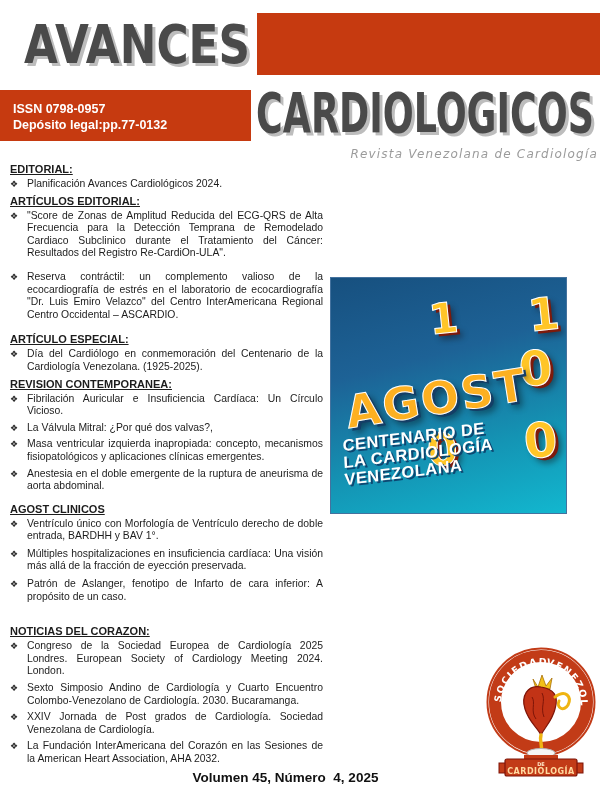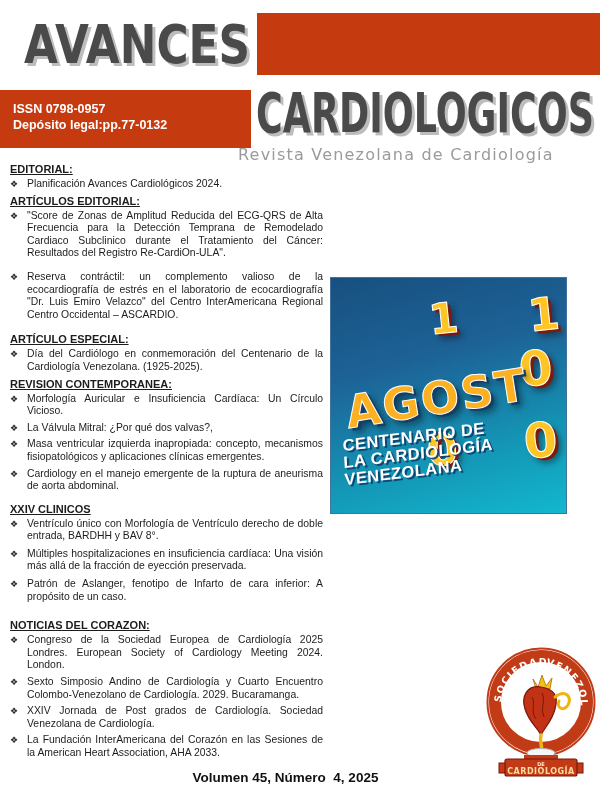--- a/index.html
+++ b/index.html
@@ -4,43 +4,43 @@
 <style>
   * { margin:0; padding:0; box-sizing:border-box; }
   html,body { width:600px; height:800px; background:#ffffff; overflow:hidden;
               font-family:"Liberation Sans", sans-serif; }
   .page { position:relative; width:600px; height:800px; background:#fff; }
 
   
   .red-block-top { position:absolute; left:257px; top:13px; width:343px; height:62px;
                    background:var(--accent,#c63a10); }
   .avances-svg { position:absolute; left:16px; top:6px; }
-  .issn-box { position:absolute; left:0; top:90px; width:251px; height:58px;
+  .issn-box { position:absolute; left:0; top:90px; width:251px; height:51px;
               background:var(--accent,#c63a10); color:#fff; font-weight:bold;
               font-size:12.5px; line-height:16px; padding:11px 16px 0 13px; }
   .cardio-svg { position:absolute; left:252px; top:72px; }
-  .subtitle { position:absolute; left:238px; top:148px; width:360px; text-align:left;
-              color:#9b9b9b; font-size:16px; line-height:13.5px; letter-spacing:1.2px;
-              font-family:"DejaVu Sans", sans-serif; }
+  .subtitle { position:absolute; left:238px; top:148px; width:360px; text-align:right;
+              color:#9b9b9b; font-size:12px; line-height:13.5px; letter-spacing:1.2px;
+              font-family:"DejaVu Sans", sans-serif;font-style:italic; }
 
   
   .toc { position:absolute; left:10px; top:162px; width:313px; color:#1c1c1c; }
   .toc-heading { font-size:11px; font-weight:bold; text-decoration:underline;
                  line-height:14px; margin-bottom:2px; }
   .toc-item { display:grid; grid-template-columns:17px 1fr; margin-bottom:3px;
               font-size:10.4px; line-height:12.6px; }
   .toc-text { text-align:justify; }
   .bullet { font-size:9px; line-height:12.6px; color:#2a2a2a; }
   .toc-section { margin-bottom:9px; }
   .toc-section:nth-of-type(1){ margin-bottom:0; }
   .toc-section:nth-of-type(2) .toc-item{ margin-bottom:11px; }
   .toc-section:nth-of-type(3){ margin-bottom:0; }
   .toc-section:nth-of-type(4) .toc-item{ margin-bottom:4px; }
   .toc-section:nth-of-type(5) .toc-item{ margin-bottom:5px; }
-  .toc-section:nth-of-type(6){ margin-top:15px; }
+  .toc-section:nth-of-type(6){ margin-top:21px; }
   .toc-section:nth-of-type(6) .toc-item{ margin-bottom:4px; }
 
   
   .poster { position:absolute; left:330px; top:277px; width:237px; height:237px;
             border:1px solid #44729e; overflow:hidden;
             background:linear-gradient(165deg,#17507f 0%,#1d6296 35%,#1494b4 70%,#12b7cf 100%); }
   .digit, .agosto-word {
       position:absolute; font-family:"DejaVu Sans", sans-serif; font-weight:bold;
       color:#ffc527; -webkit-text-stroke:1px #ffffff;
       text-shadow:3px 3px 0 #7e1a0b, 5px 6px 6px rgba(20,5,2,.45); }
@@ -112,67 +112,67 @@
         <div class="toc-heading">ARTÍCULO ESPECIAL:</div>
         <div class="toc-item">
           <span class="bullet">❖</span>
           <span class="toc-text">Día del Cardiólogo en conmemoración del Centenario de la Cardiología Venezolana.  (1925-2025).</span>
         </div>
       </section>
       <section class="toc-section">
         <div class="toc-heading">REVISION CONTEMPORANEA:</div>
         <div class="toc-item">
           <span class="bullet">❖</span>
-          <span class="toc-text">Morfología Auricular e Insuficiencia Cardíaca: Un Círculo Vicioso.</span>
+          <span class="toc-text">Fibrilación Auricular e Insuficiencia Cardíaca: Un Círculo Vicioso.</span>
         </div>
         <div class="toc-item">
           <span class="bullet">❖</span>
           <span class="toc-text">La Válvula Mitral: ¿Por qué dos valvas?,</span>
         </div>
         <div class="toc-item">
           <span class="bullet">❖</span>
           <span class="toc-text">Masa ventricular izquierda inapropiada: concepto, mecanismos fisiopatológicos y aplicaciones clínicas emergentes.</span>
         </div>
         <div class="toc-item">
           <span class="bullet">❖</span>
-          <span class="toc-text">Cardiology en el manejo emergente de la ruptura de aneurisma de aorta abdominal.</span>
-        </div>
-      </section>
-      <section class="toc-section">
-        <div class="toc-heading">XXIV CLINICOS</div>
-        <div class="toc-item">
-          <span class="bullet">❖</span>
-          <span class="toc-text">Ventrículo único con Morfología de Ventrículo derecho de doble entrada, BARDHH y BAV 8°.</span>
+          <span class="toc-text">Anestesia en el doble emergente de la ruptura de aneurisma de aorta abdominal.</span>
+        </div>
+      </section>
+      <section class="toc-section">
+        <div class="toc-heading">AGOST CLINICOS</div>
+        <div class="toc-item">
+          <span class="bullet">❖</span>
+          <span class="toc-text">Ventrículo único con Morfología de Ventrículo derecho de doble entrada, BARDHH y BAV 1°.</span>
         </div>
         <div class="toc-item">
           <span class="bullet">❖</span>
           <span class="toc-text">Múltiples hospitalizaciones en insuficiencia cardíaca: Una visión más allá de la fracción de eyección preservada.</span>
         </div>
         <div class="toc-item">
           <span class="bullet">❖</span>
           <span class="toc-text">Patrón de Aslanger, fenotipo de Infarto de cara inferior: A propósito de un caso.</span>
         </div>
       </section>
       <section class="toc-section">
         <div class="toc-heading">NOTICIAS DEL CORAZON:</div>
         <div class="toc-item">
           <span class="bullet">❖</span>
           <span class="toc-text">Congreso de la Sociedad Europea de Cardiología 2025 Londres. European Society of Cardiology Meeting 2024. London.</span>
         </div>
         <div class="toc-item">
           <span class="bullet">❖</span>
-          <span class="toc-text">Sexto Simposio Andino de Cardiología y Cuarto Encuentro Colombo-Venezolano de Cardiología. 2029. Bucaramanga.</span>
+          <span class="toc-text">Sexto Simposio Andino de Cardiología y Cuarto Encuentro Colombo-Venezolano de Cardiología. 2030. Bucaramanga.</span>
         </div>
         <div class="toc-item">
           <span class="bullet">❖</span>
           <span class="toc-text">XXIV Jornada de Post grados de Cardiología. Sociedad Venezolana de Cardiología.</span>
         </div>
         <div class="toc-item">
           <span class="bullet">❖</span>
-          <span class="toc-text">La Fundación InterAmericana del Corazón en las Sesiones de la American Heart Association, AHA 2033.</span>
+          <span class="toc-text">La Fundación InterAmericana del Corazón en las Sesiones de la American Heart Association, AHA 2032.</span>
         </div>
       </section>
     </div>
 
   <div class="poster">
     <span class="digit d-mid-1">1</span>
     <span class="digit d-mid-0">0</span>
     <span class="digit d-right-1">1</span>
     <span class="digit d-right-0a">0</span>
     <span class="digit d-right-0b">0</span>

